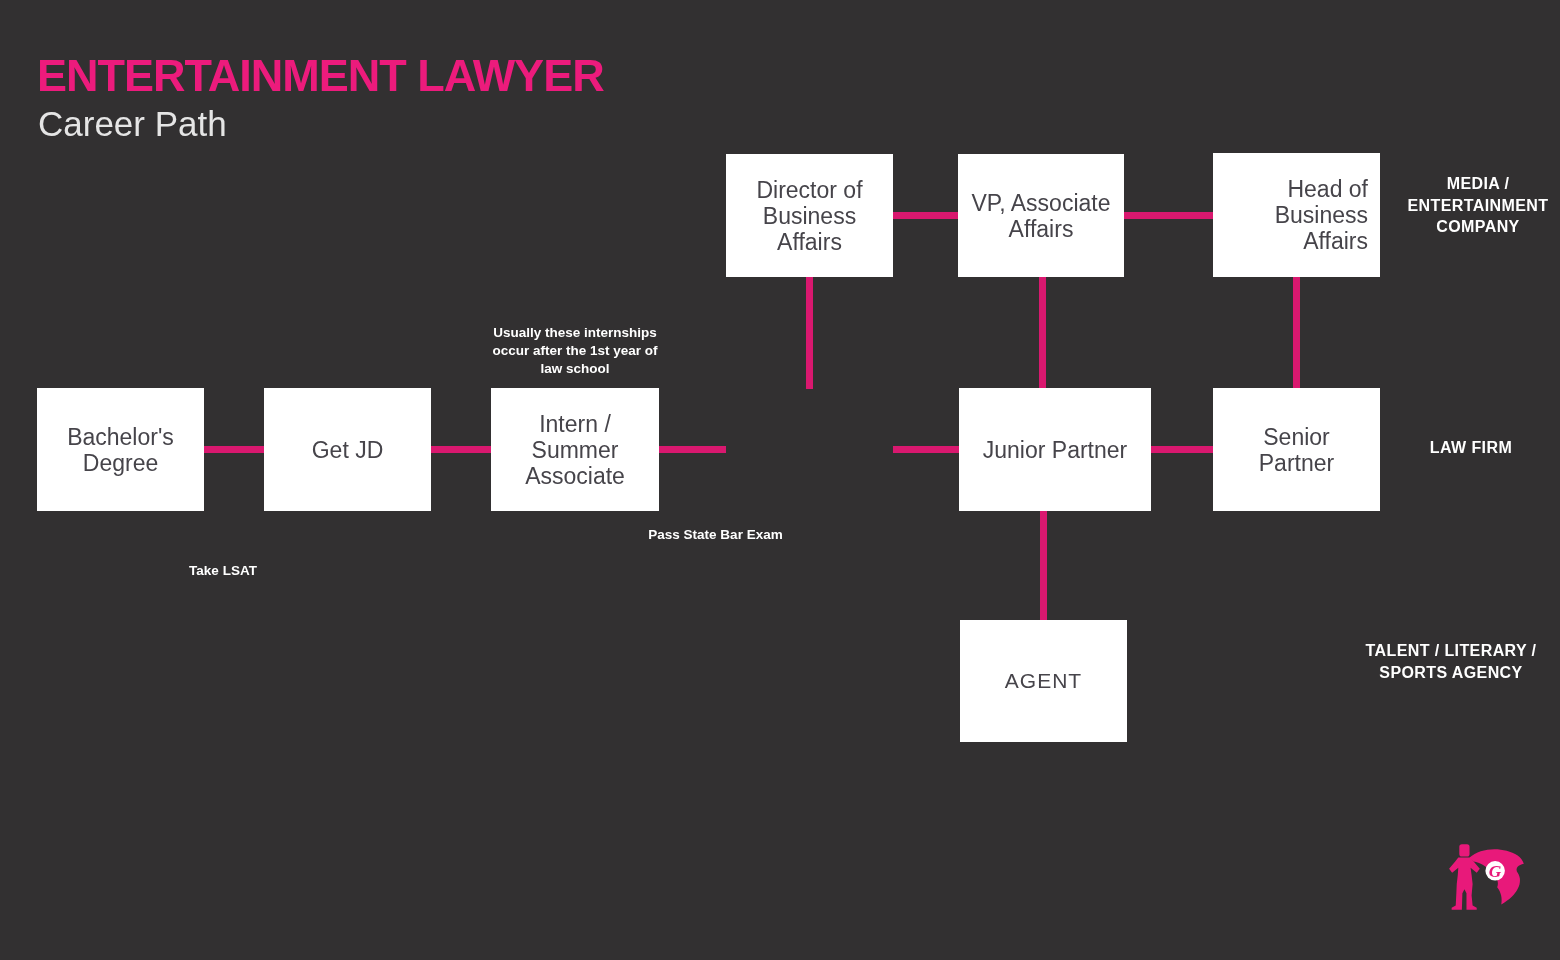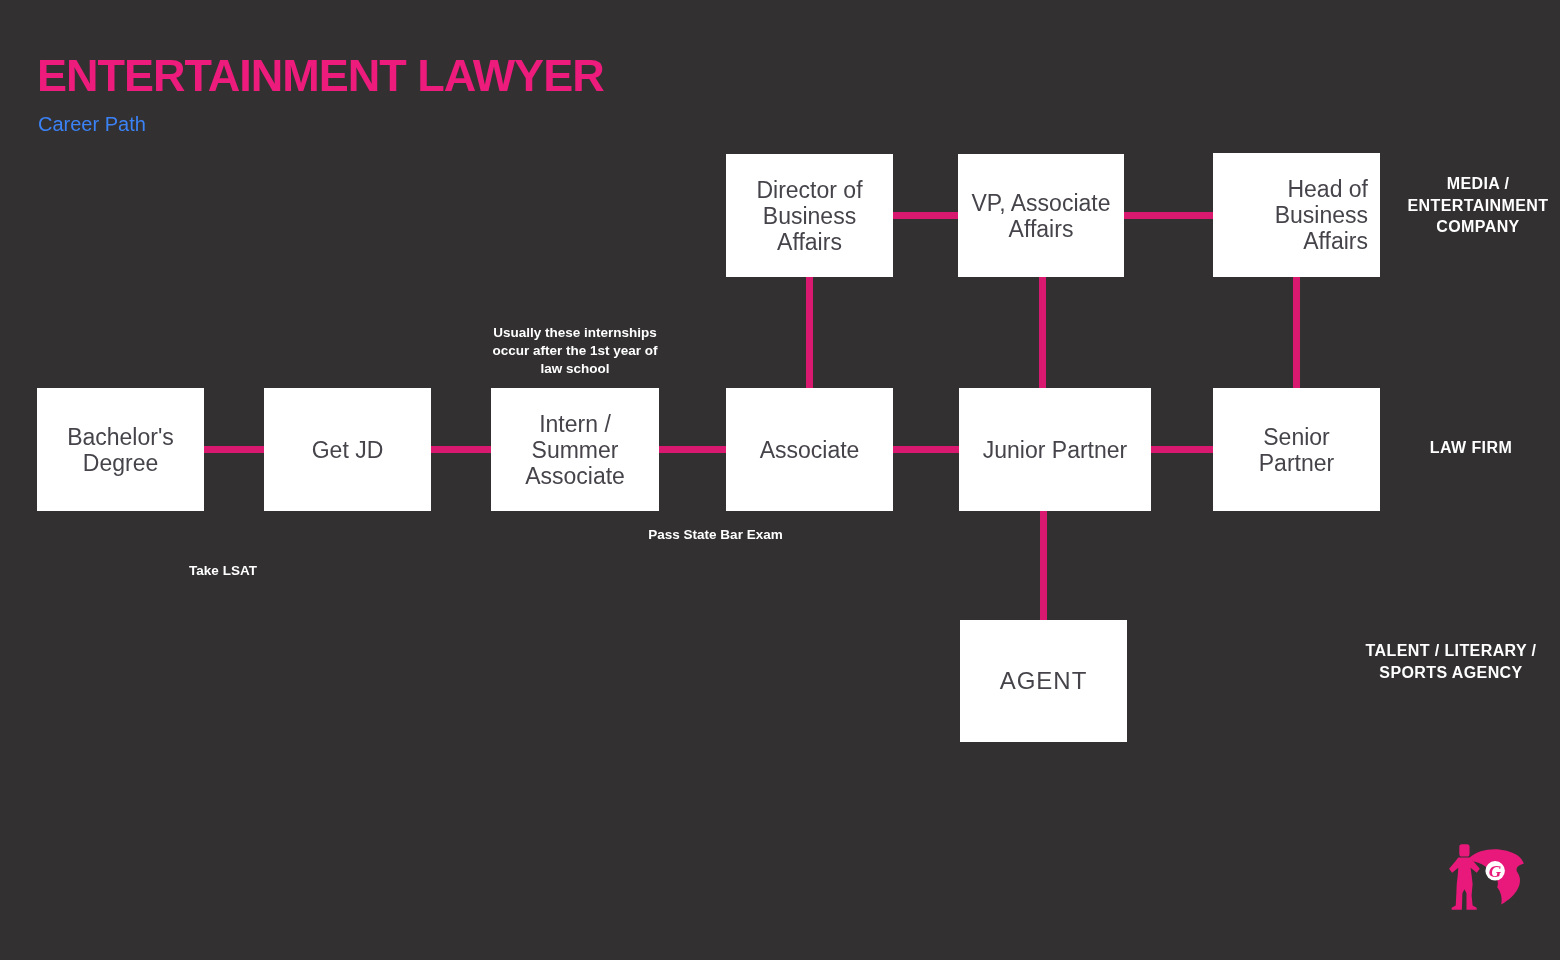--- a/index.html
+++ b/index.html
@@ -8,31 +8,31 @@
     font-family:"Liberation Sans", sans-serif;overflow:hidden;
   }
   
   .title{
     position:absolute;left:37px;top:50px;margin:0;
     font-size:45px;line-height:52px;font-weight:bold;letter-spacing:-1px;
     color:#ec1b7c;white-space:nowrap;
   }
   .subtitle{
     position:absolute;left:38px;top:108px;
-    font-size:20px;line-height:32px;font-weight:300;
-    color:#3b82f6;white-space:nowrap;
+    font-size:35px;line-height:32px;font-weight:300;
+    color:#e5e5e5;white-space:nowrap;
   }
   
   .node{
     position:absolute;width:167px;height:123px;background:#ffffff;
     display:flex;align-items:center;justify-content:center;text-align:center;
     color:#46444a;font-size:23px;line-height:26px;
     padding:0 12px;box-sizing:border-box;
   }
-  .node.agent-style{letter-spacing:1px;font-size:24px;}
+  .node.agent-style{letter-spacing:1px;font-size:21px;}
   
   .hline,.vline{position:absolute;background:#d9186f;}
   .hline{height:7px;}
   .vline{width:7px;}
   
   .note{
     position:absolute;color:#ffffff;font-weight:bold;
     font-size:13.5px;line-height:18px;text-align:center;white-space:pre-line;
   }
   
@@ -77,23 +77,20 @@
 
   <div class="node" style="left:37px;top:388px;">
     <span>Bachelor's Degree</span>
   </div>
   <div class="node" style="left:264px;top:388px;">
     <span>Get JD</span>
   </div>
   <div class="node" style="left:491px;top:388px;width:168px;">
     <span>Intern / Summer Associate</span>
   </div>
-  <div class="node" style="left:726px;top:388px;">
-    <span>Associate</span>
-  </div>
   <div class="node" style="left:959px;top:388px;width:192px;">
     <span>Junior Partner</span>
   </div>
   <div class="node" style="left:1213px;top:388px;">
     <span>Senior Partner</span>
   </div>
 
   <div class="node agent-style" style="left:960px;top:620px;height:122px;">
     <span>AGENT</span>
   </div>

